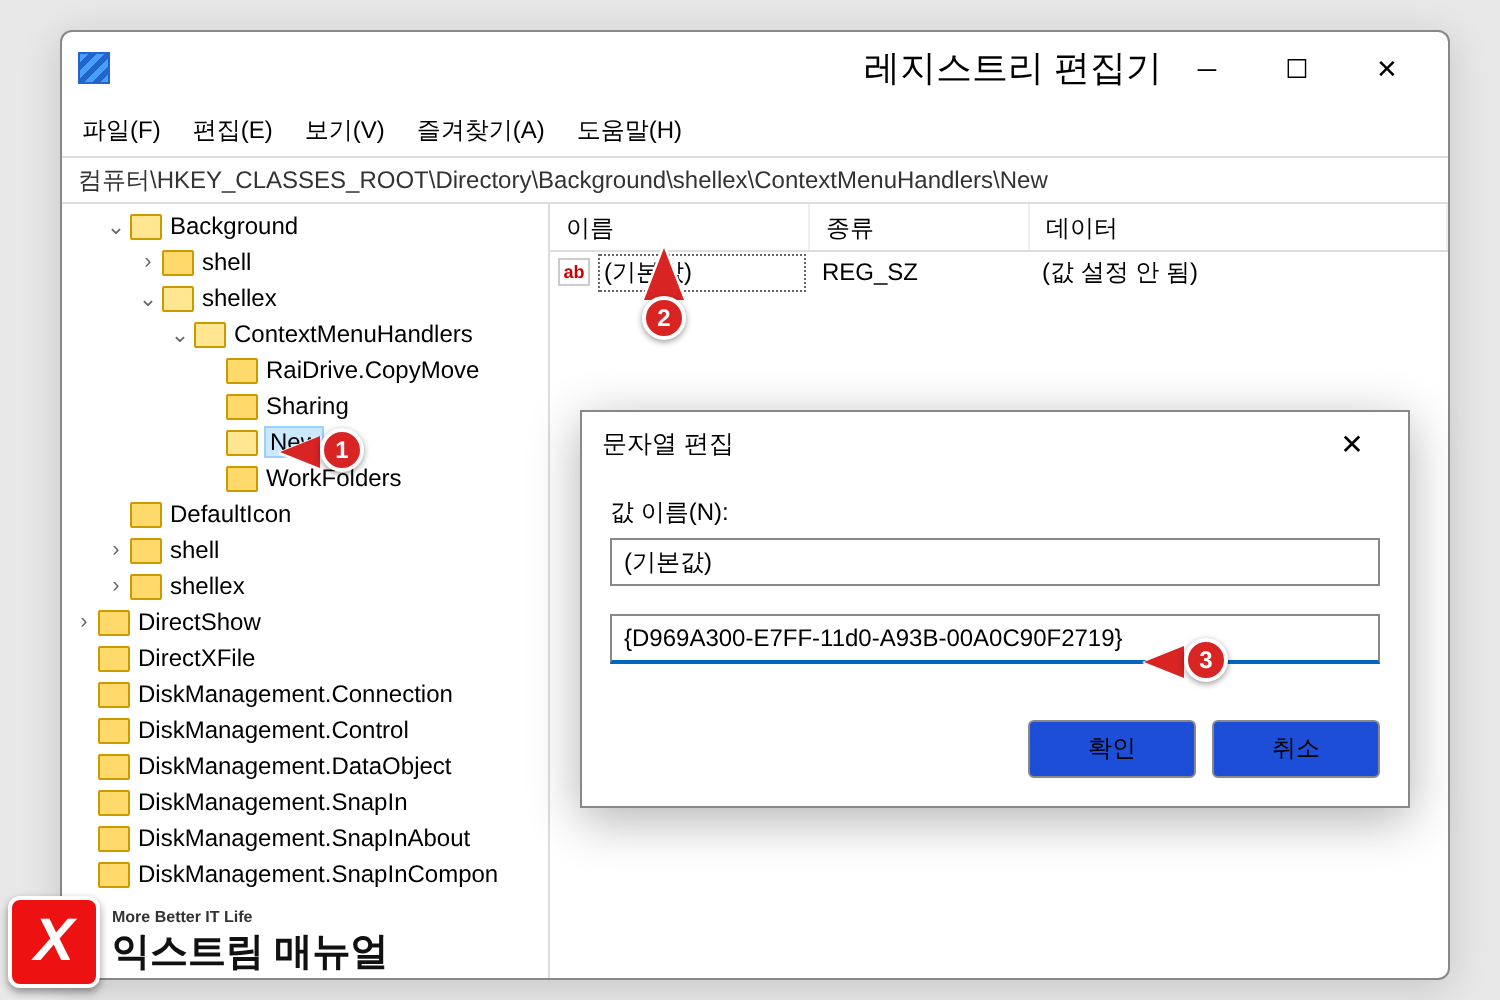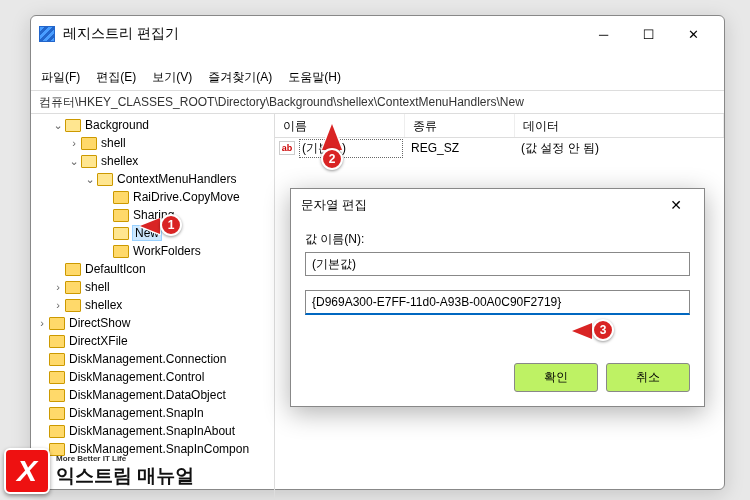--- a/index.html
+++ b/index.html
@@ -1,23 +1,23 @@
 <!DOCTYPE html>
 <html><head>
 <meta charset="utf-8">
 <style>
 * { box-sizing: border-box; margin: 0; padding: 0; font-family: "Segoe UI", "Malgun Gothic", sans-serif; }
 body { width: 750px; height: 500px; background: #e8e8e8; position: relative; overflow: hidden; }
 .window { position: absolute; left: 30px; top: 15px; width: 695px; height: 475px; background: #fff; border: 1px solid #888; border-radius: 6px; box-shadow: 0 4px 20px rgba(0,0,0,0.15); }
 .titlebar { height: 36px; display: flex; align-items: center; padding: 0 8px; }
 .titlebar .app-icon { width: 16px; height: 16px; margin-right: 8px; background: linear-gradient(135deg,#4a9eff 25%,#2266cc 25%,#2266cc 50%,#4a9eff 50%,#4a9eff 75%,#2266cc 75%); background-size: 8px 8px; border: 1px solid #2266cc; }
-.titlebar .title { font-size: 14px; color: #000; flex: 1; }
+.titlebar .title { font-size: 18px; color: #000; flex: 1; text-align: right; }
 .win-controls { display: flex; gap: 0; margin-left: auto; }
 .win-btn { width: 45px; height: 30px; display: flex; align-items: center; justify-content: center; font-size: 13px; cursor: pointer; }
-.menubar { height: 26px; display: flex; align-items: center; padding: 0 10px; gap: 16px; font-size: 12px; margin-top: 12px; }
+.menubar { height: 26px; display: flex; align-items: center; padding: 0 10px; gap: 16px; font-size: 12px; }
 .menubar span { cursor: pointer; }
 .pathbar { height: 24px; border-top: 1px solid #ddd; border-bottom: 1px solid #ddd; padding: 0 8px; font-size: 12px; display: flex; align-items: center; color: #333; }
 .content { display: flex; height: calc(100% - 86px); }
 .tree { width: 244px; border-right: 1px solid #ddd; overflow: hidden; padding: 2px 0 2px 4px; font-size: 12px; }
 .tree-item { display: flex; align-items: center; height: 18px; cursor: pointer; white-space: nowrap; }
 .tree-item .exp { width: 14px; text-align: center; color: #666; font-size: 11px; }
 .tree-item .folder { width: 16px; height: 13px; background: #ffd96a; border: 1px solid #cc9900; border-radius: 1px; margin-right: 4px; position: relative; }
 .tree-item .folder.open { background: #ffe690; }
 .tree-item.selected .label { background: #cce8ff; outline: 1px solid #99d1ff; padding: 0 2px; }
 .listview { flex: 1; position: relative; }
@@ -28,29 +28,29 @@
 .list-row .vicon { width: 16px; height: 14px; margin: 16px 4px; font-size: 9px; color: #c00; font-weight: bold; border: 1px solid #ccc; display: flex; align-items: center; justify-content: center; background: #fff; }
 .list-row .vname { width: 104px; } 
 .list-row.selected .vname { border: 1px dotted #666; padding: 0 2px; }
 .list-row .vtype { width: 110px; padding-left: 8px; } 
 .list-row .vdata { flex: 1; padding-left: 8px; }
 .marker { position: absolute; width: 22px; height: 22px; background: #d92424; border: 2px solid #fff; border-radius: 50%; color: #fff; font-size: 12px; font-weight: bold; display: flex; align-items: center; justify-content: center; box-shadow: 0 1px 3px rgba(0,0,0,0.4); z-index: 50; }
 .arrow { position: absolute; width: 0; height: 0; z-index: 49; }
 .arrow.a1 { left: 140px; top: 218px; border-right: 20px solid #d92424; border-top: 8px solid transparent; border-bottom: 8px solid transparent; filter: drop-shadow(1px 0 0 #fff) drop-shadow(-1px 0 0 #fff) drop-shadow(0 1px 0 #fff); }
 .arrow.a2 { left: 322px; top: 124px; border-bottom: 26px solid #d92424; border-left: 10px solid transparent; border-right: 10px solid transparent; filter: drop-shadow(1px 0 0 #fff) drop-shadow(-1px 0 0 #fff) drop-shadow(0 -1px 0 #fff); }
 .arrow.a3 { left: 572px; top: 323px; border-right: 20px solid #d92424; border-top: 8px solid transparent; border-bottom: 8px solid transparent; filter: drop-shadow(1px 0 0 #fff) drop-shadow(-1px 0 0 #fff) drop-shadow(0 1px 0 #fff); }
-.dialog { position: absolute; left: 290px; top: 188px; width: 415px; background: #fff; border: 1px solid #888; box-shadow: 0 6px 24px rgba(0,0,0,0.3); font-size: 12px; z-index: 40; }
+.dialog { position: absolute; left: 290px; top: 205px; width: 415px; background: #fff; border: 1px solid #888; box-shadow: 0 6px 24px rgba(0,0,0,0.3); font-size: 12px; z-index: 40; }
 .dialog .dtitle { height: 32px; display: flex; align-items: center; padding: 0 10px; font-size: 12.5px; }
 .dialog .dclose { margin-left: auto; width: 36px; height: 28px; display: flex; align-items: center; justify-content: center; cursor: pointer; font-size: 14px; }
 .dialog .dbody { padding: 10px 14px 14px; }
 .dialog label { display: block; margin-bottom: 4px; }
 .dialog .dinput { width: 100%; border: 1px solid #888; padding: 4px 6px; font-size: 12px; margin-bottom: 14px; font-family: inherit; }
 .dialog .dinput.active { border-bottom: 2px solid #0067c0; }
 .dialog .dbuttons { display: flex; justify-content: flex-end; gap: 8px; padding: 0 14px 14px; }
-.dialog .dbtn { min-width: 84px; padding: 5px 16px; border: 1px solid #888; background: #bef264; border-radius: 3px; font-size: 12px; cursor: pointer; margin-top: 20px; }
+.dialog .dbtn { min-width: 84px; padding: 5px 16px; border: 1px solid #888; background: #1d4ed8; border-radius: 3px; font-size: 12px; cursor: pointer; }
 .logo { position: absolute; left: 4px; bottom: 6px; display: flex; align-items: center; z-index: 60; }
 .logo .lx { width: 46px; height: 46px; background: #e11; border-radius: 6px; color: #fff; font-weight: 900; font-size: 30px; display: flex; align-items: center; justify-content: center; font-style: italic; box-shadow: 0 2px 4px rgba(0,0,0,0.4); border: 2px solid #fff; }
 .logo .ltxt { margin-left: 6px; }
 .logo .ltxt .main { font-size: 19px; font-weight: 900; color: #111; text-shadow: 0 0 3px #fff, 0 0 3px #fff; }
 .logo .ltxt .sub { font-size: 8px; color: #333; font-weight: bold; }
 </style>
 </head>
 <body>
 
 <div class="window">

